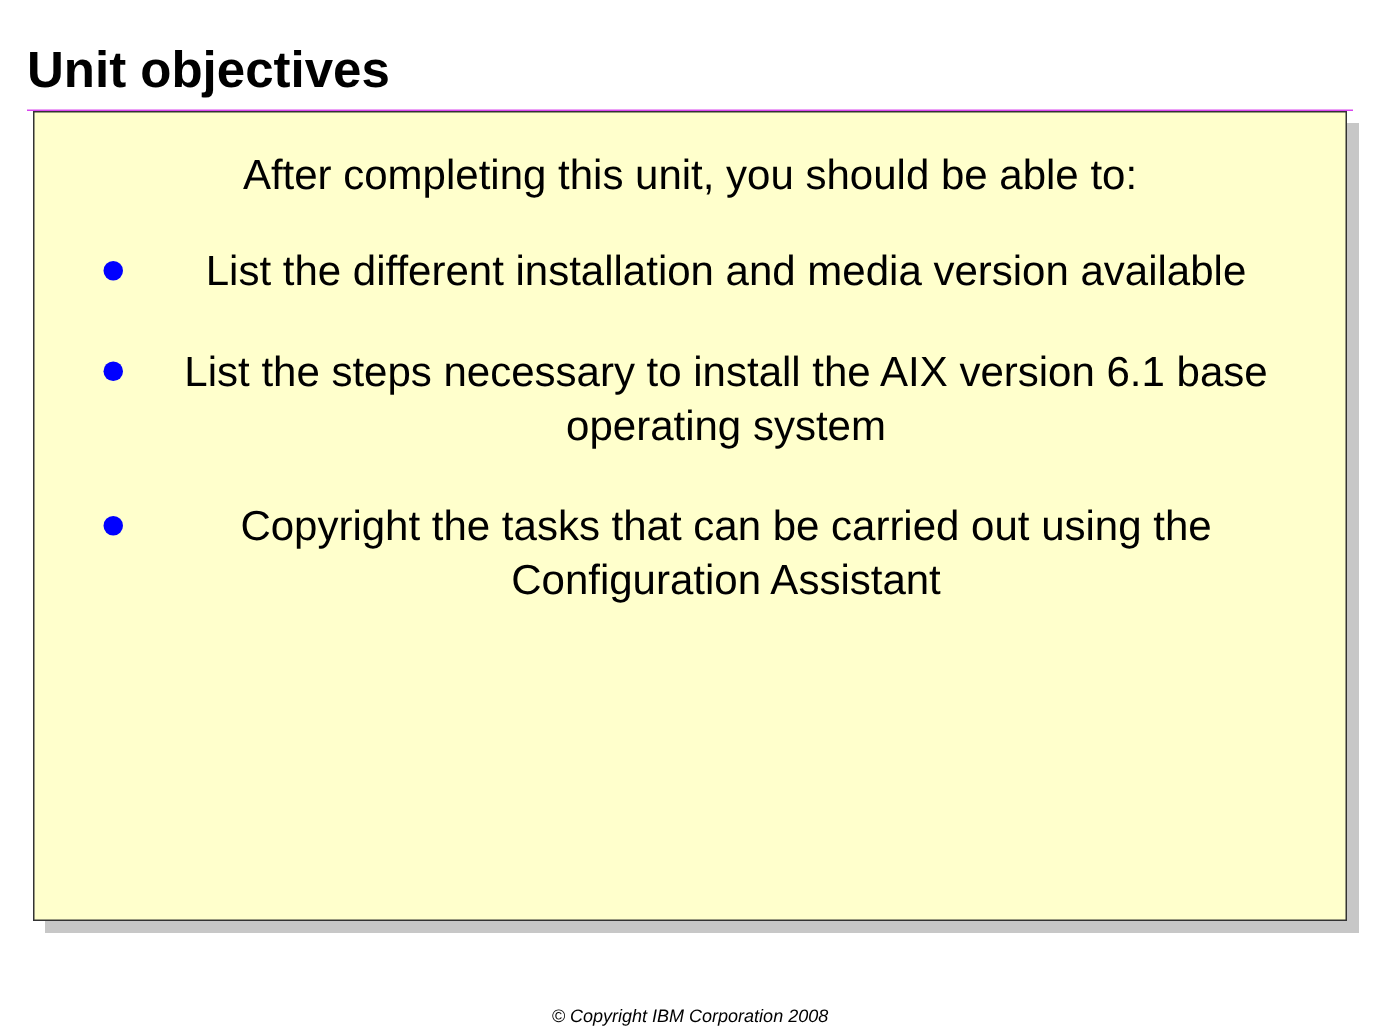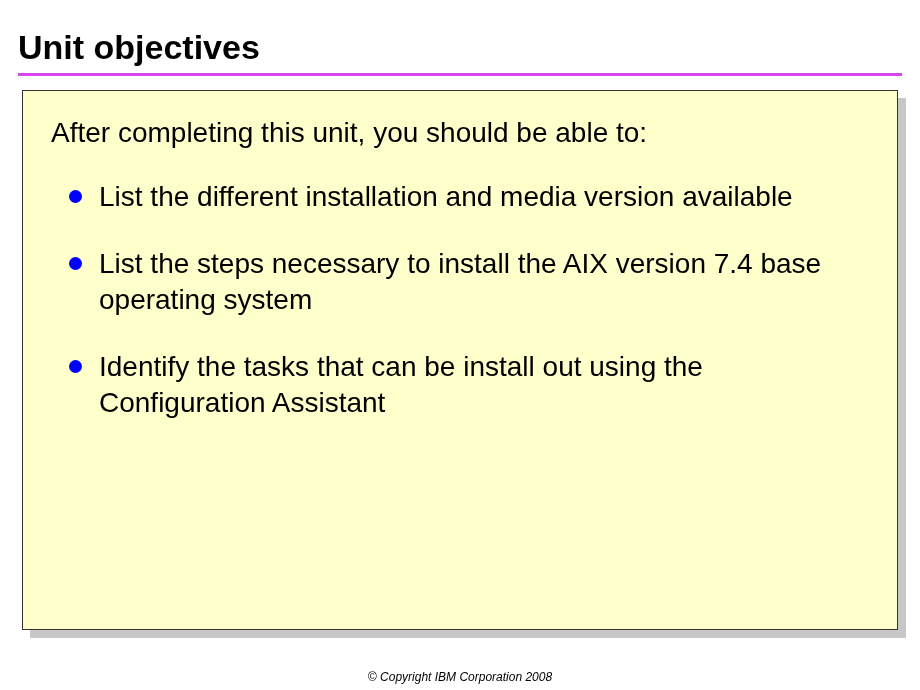--- a/index.html
+++ b/index.html
@@ -18,22 +18,21 @@
       width: 100%;
       height: 100%;
       padding: 28px 18px 0 18px;
       position: relative;
     }
     .title {
       font-size: 34px;
       font-weight: bold;
       color: #000000;
       padding-bottom: 6px;
-      border-bottom: 3px solid #d946ef;
-      margin-bottom: 14px;
+      border-bottom: 1px solid #d946ef;
     }
     .content-box-wrapper {
       position: relative;
       margin: 0 4px;
     }
     .content-shadow {
       position: absolute;
       top: 8px;
       left: 8px;
       right: -4px;
@@ -42,20 +41,21 @@
       height: 540px;
       width: 876px;
     }
     .content-box {
       position: relative;
       background: #ffffcc;
       border: 1px solid #333333;
       padding: 24px 28px 24px 28px;
       height: 540px;
       width: 876px;
+      text-align: center;
     }
     .intro-text {
       font-size: 28px;
       color: #000000;
       margin-bottom: 28px;
       line-height: 1.3;
     }
     .bullet-list {
       list-style: none;
       padding-left: 18px;
@@ -94,20 +94,20 @@
 
 <div class="slide-container">
   <h1 class="title">Unit objectives</h1>
 
   <div class="content-box-wrapper">
     <div class="content-shadow"></div>
     <div class="content-box">
       <p class="intro-text">After completing this unit, you should be able to:</p>
       <ul class="bullet-list">
         <li class="bullet-item">List the different installation and media version available</li>
-        <li class="bullet-item">List the steps necessary to install the AIX version 7.4 base operating system</li>
-        <li class="bullet-item">Identify the tasks that can be install out using the Configuration Assistant</li>
+        <li class="bullet-item">List the steps necessary to install the AIX version 6.1 base operating system</li>
+        <li class="bullet-item">Copyright the tasks that can be carried out using the Configuration Assistant</li>
       </ul>
     </div>
   </div>
 
   <div class="footer">© Copyright IBM Corporation 2008</div>
 </div>
 
 </body></html>

